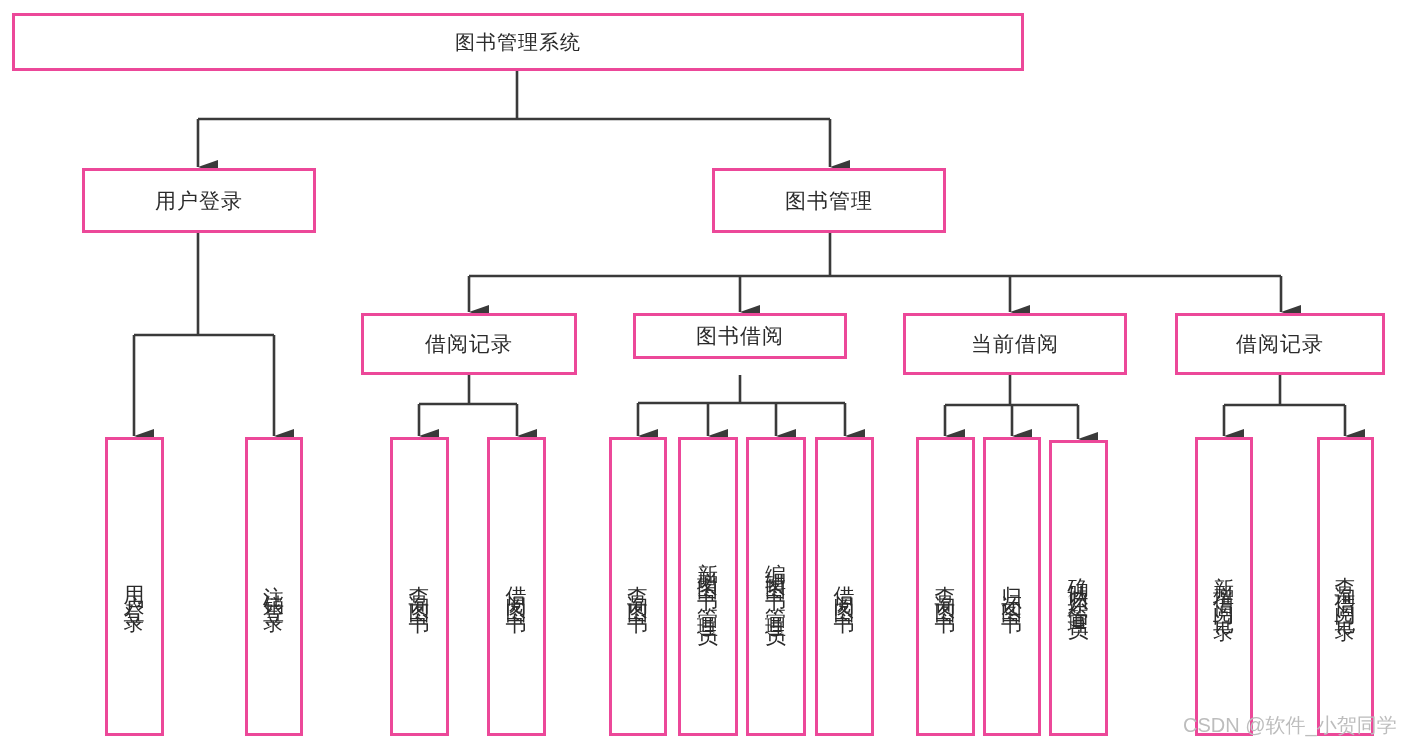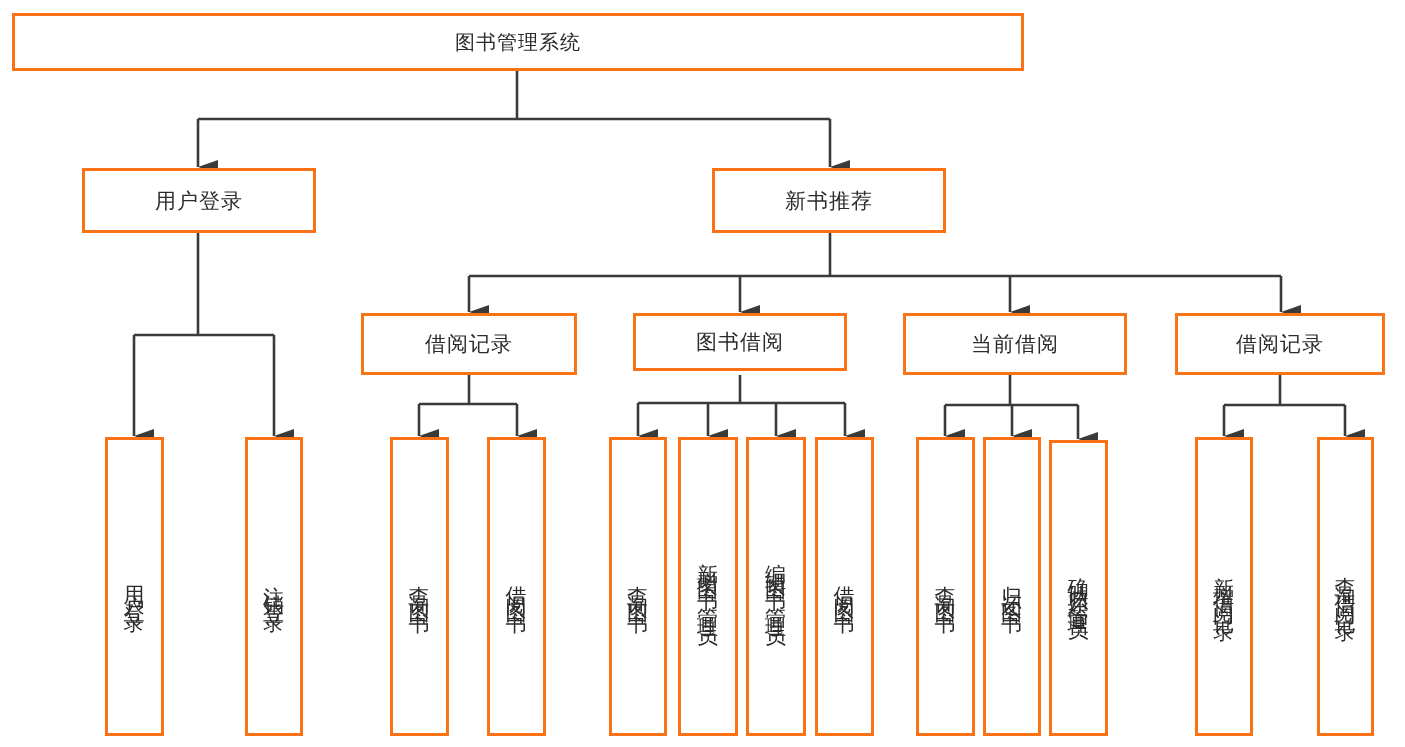--- a/index.html
+++ b/index.html
@@ -24,21 +24,21 @@
   }
   .connectors path,
   .connectors line {
     stroke: #3a3a3a;
     stroke-width: 2.6;
     fill: none;
   }
   .node {
     position: absolute;
     box-sizing: border-box;
-    border: 3px solid #f97316;
+    border: 3px solid #ec4899;
     background: #ffffff;
     display: flex;
     align-items: center;
     justify-content: center;
     color: #2b2b2b;
   }
   .node.h {
     font-size: 21px;
     letter-spacing: 1px;
   }
@@ -129,24 +129,24 @@
       <path d="M1280,375 V405"></path>
       <path d="M1224,405 H1345"></path>
       <line x1="1224" y1="405" x2="1224" y2="436" marker-end="url(#arrow)"></line>
       <line x1="1345" y1="405" x2="1345" y2="436" marker-end="url(#arrow)"></line>
     </g>
   </svg>
 
   <div class="node h root-box" style="left:12px; top:13px; width:1012px; height:58px;">图书管理系统</div>
 
   <div class="node h" style="left:82px; top:168px; width:234px; height:65px;">用户登录</div>
-  <div class="node h" style="left:712px; top:168px; width:234px; height:65px;">新书推荐</div>
+  <div class="node h" style="left:712px; top:168px; width:234px; height:65px;">图书管理</div>
 
   <div class="node h" style="left:361px; top:313px; width:216px; height:62px;">借阅记录</div>
-  <div class="node h" style="left:633px; top:313px; width:214px; height:58px;">图书借阅</div>
+  <div class="node h" style="left:633px; top:313px; width:214px; height:46px;">图书借阅</div>
   <div class="node h" style="left:903px; top:313px; width:224px; height:62px;">当前借阅</div>
   <div class="node h" style="left:1175px; top:313px; width:210px; height:62px;">借阅记录</div>
 
   <div class="node leaf" style="left:105px; top:437px; width:59px; height:299px;">
     <span class="vtext">用户登录</span>
   </div>
   <div class="node leaf" style="left:245px; top:437px; width:58px; height:299px;">
     <span class="vtext">注销登录</span>
   </div>
 
@@ -180,14 +180,15 @@
     <span class="vtext" style="letter-spacing:6px;">确认归还（管理员）</span>
   </div>
 
   <div class="node leaf" style="left:1195px; top:437px; width:58px; height:299px;">
     <span class="vtext">新增借阅记录</span>
   </div>
   <div class="node leaf" style="left:1317px; top:437px; width:57px; height:299px;">
     <span class="vtext">查询借阅记录</span>
   </div>
 
+  <div class="watermark">CSDN @软件_小贺同学</div>
 
 </div>
 
 </body></html>

